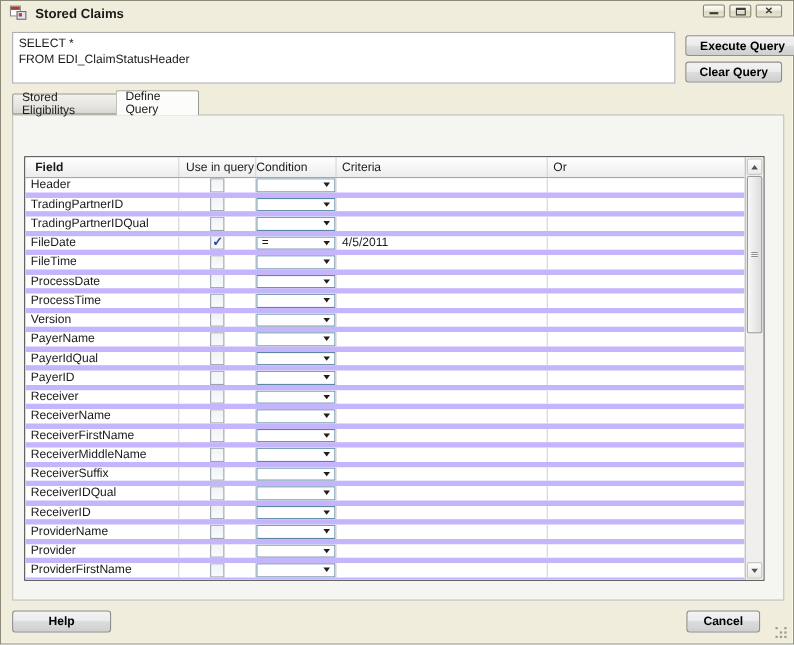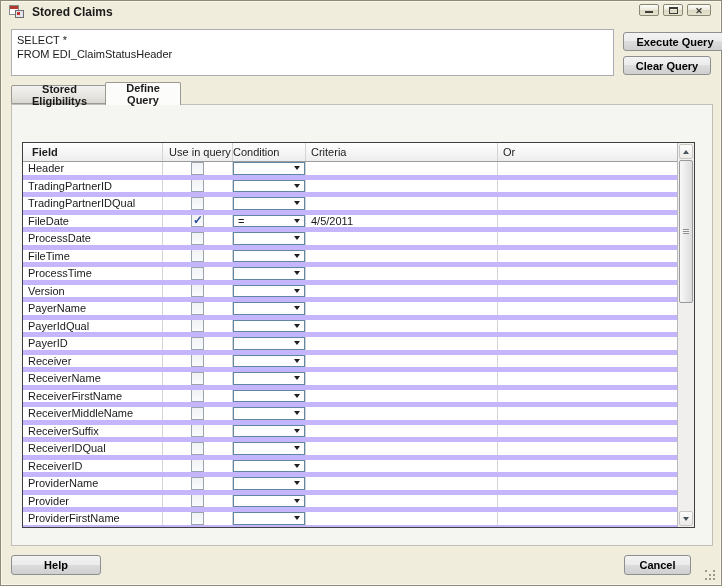--- a/index.html
+++ b/index.html
@@ -34,21 +34,21 @@
   .btn-clear   { left:622px; top:55px; width:88px; height:19px; }
   .btn-help    { left:10px;  top:554px; width:90px; height:20px; }
   .btn-cancel  { left:623px; top:554px; width:67px; height:20px; }
 
   
   .sqlbox { position:absolute; left:10px; top:28px; width:603px; height:47px; background:#fff;
             border:1px solid #abadb3; padding:3px 5px; line-height:14px; overflow:hidden; }
 
   
   .tab { position:absolute; display:flex; align-items:center; justify-content:center;
-         font-weight:bold; font-size:11px; padding:0 8px; cursor:default;text-align:center; }
+         font-weight:normal; font-size:11px; padding:0 8px; cursor:default; }
   .tab-inactive { left:10px; top:84px; height:19px; width:97px; z-index:3;
          background:linear-gradient(#f2f1ef, #e7e5e0 60%, #d9d7d0); border:1px solid #9b9a92; border-radius:2px 2px 0 0; }
   .tab-active { left:104px; top:81px; height:23px; width:76px; z-index:4;
          background:#fcfcfa; border:1px solid #9b9a92; border-bottom:none; border-radius:2px 2px 0 0; }
 
   .tabpage { position:absolute; left:10px; top:103px; width:702px; height:442px;
              background:#f5f5f1; border:1px solid #c2c0b6; z-index:2; }
 
   
   .grid { position:absolute; left:10px; top:37px; width:673px; height:386px;
@@ -195,35 +195,35 @@
               <div class="cell c2">
                 <span class="combo">
                   <span class="combo-text">=</span>
                   <span class="combo-arrow"></span>
                 </span>
               </div>
               <div class="cell c3">4/5/2011</div>
               <div class="cell c4"></div>
             </div>
             <div class="grid-row">
+              <div class="cell c0">FileTime</div>
+              <div class="cell c1">
+                <span class="checkbox"></span>
+              </div>
+              <div class="cell c2">
+                <span class="combo">
+                  <span class="combo-text"></span>
+                  <span class="combo-arrow"></span>
+                </span>
+              </div>
+              <div class="cell c3"></div>
+              <div class="cell c4"></div>
+            </div>
+            <div class="grid-row">
               <div class="cell c0">ProcessDate</div>
-              <div class="cell c1">
-                <span class="checkbox"></span>
-              </div>
-              <div class="cell c2">
-                <span class="combo">
-                  <span class="combo-text"></span>
-                  <span class="combo-arrow"></span>
-                </span>
-              </div>
-              <div class="cell c3"></div>
-              <div class="cell c4"></div>
-            </div>
-            <div class="grid-row">
-              <div class="cell c0">FileTime</div>
               <div class="cell c1">
                 <span class="checkbox"></span>
               </div>
               <div class="cell c2">
                 <span class="combo">
                   <span class="combo-text"></span>
                   <span class="combo-arrow"></span>
                 </span>
               </div>
               <div class="cell c3"></div>

